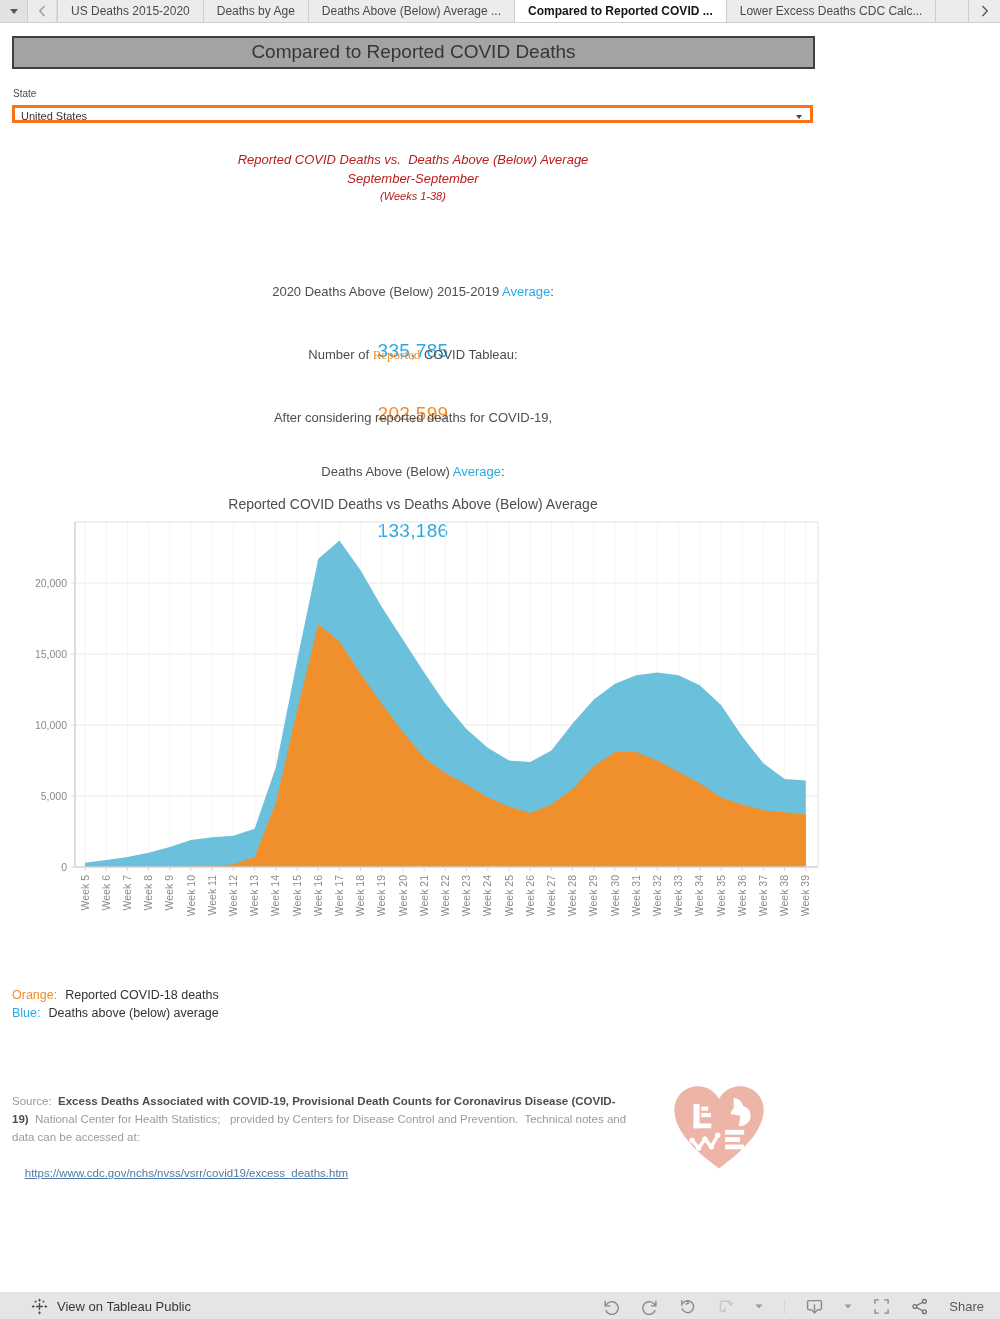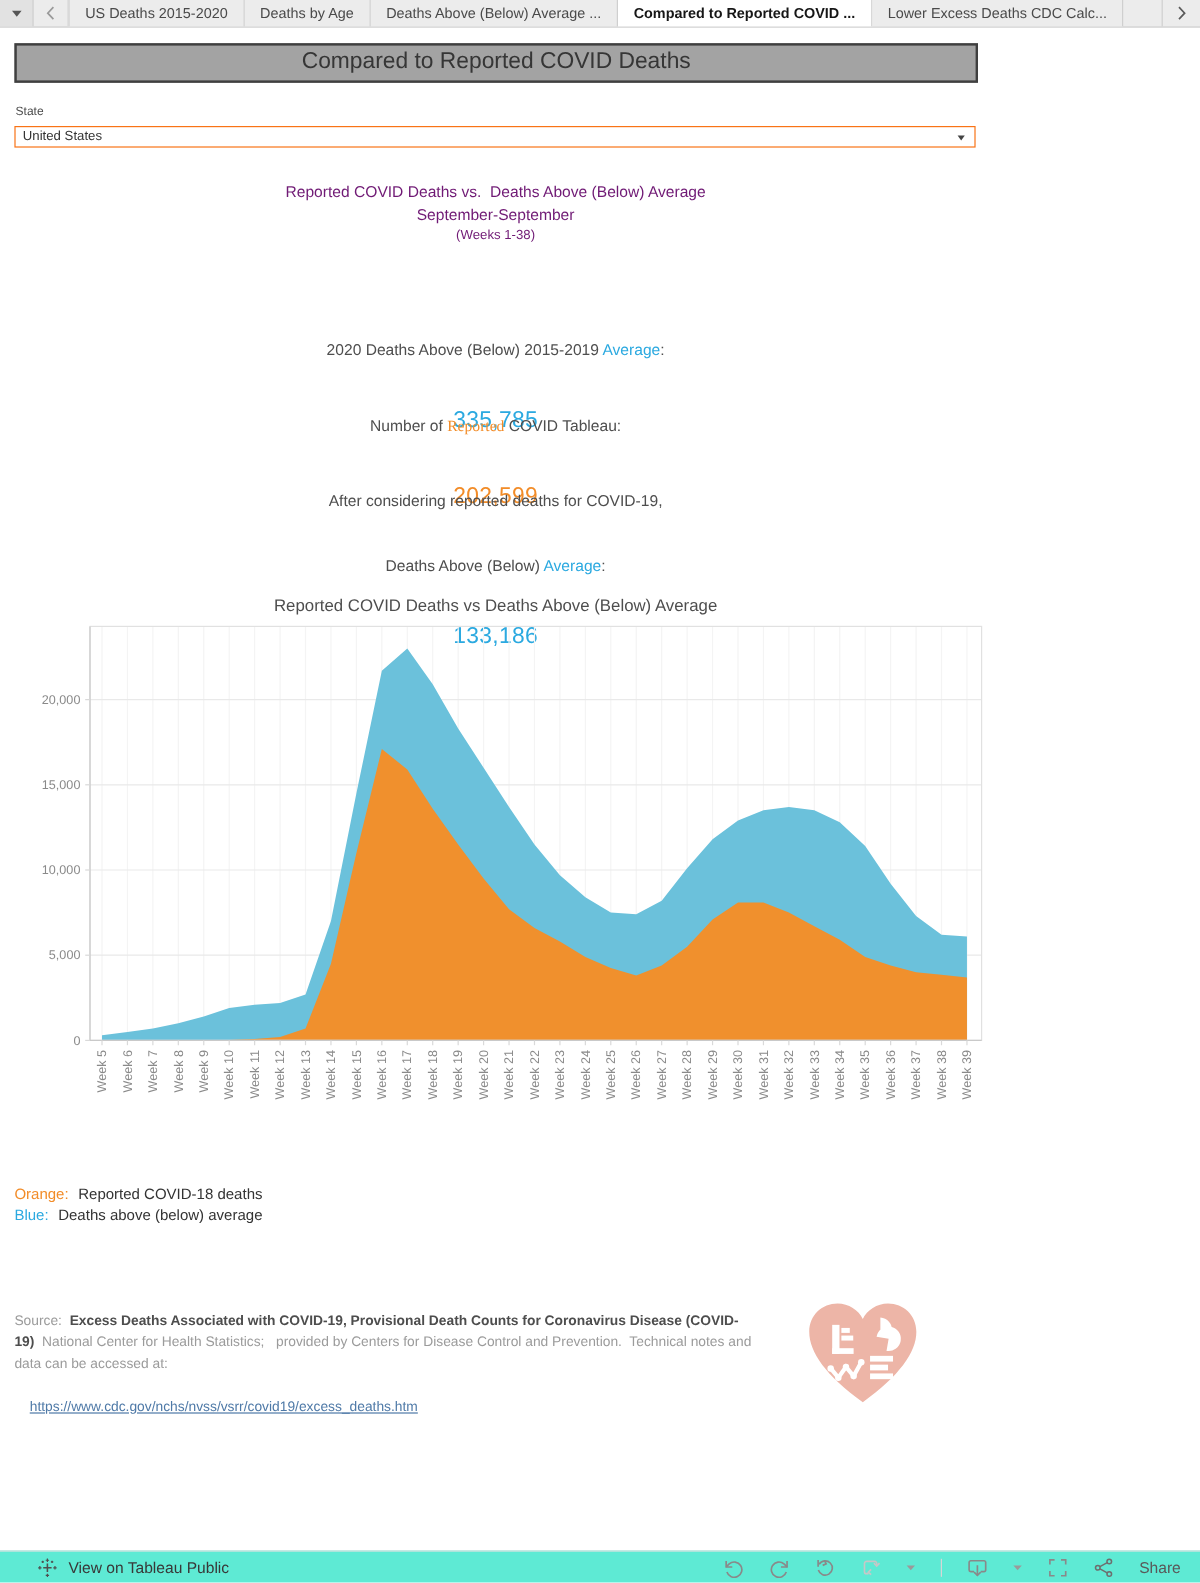--- a/index.html
+++ b/index.html
@@ -18,47 +18,47 @@
   .tab{padding:0 13px;display:flex;align-items:center;white-space:nowrap;color:#4a4a4a;
        background:#ececec;border-right:1px solid #cfcfcf;cursor:pointer;}
   .tab:first-child{border-left:1px solid #cfcfcf;}
   .tab.active{background:#fff;color:#161616;font-weight:bold;}
   .tab-next{margin-left:auto;width:31px;border-left:1px solid #cfcfcf;display:flex;
        align-items:center;justify-content:center;cursor:pointer;color:#555;}
   
   .title-box{position:absolute;left:12px;top:36px;width:799px;height:26px;border:2px solid #3f3f3f;
        text-align:center;font-size:19px;color:#363636;padding-top:3px;background:#a3a3a3;}
   .state-label{position:absolute;left:13px;top:88px;font-size:10px;color:#4a4a4a;}
-  .dropdown{position:absolute;left:12px;top:105px;width:801px;height:18px;border:1px solid #f97316;
+  .dropdown{position:absolute;left:12px;top:105px;width:801px;height:18px;border:3px solid #f97316;
        background:#fff;box-sizing:border-box;font-size:11px;color:#333;line-height:16px;
        padding-left:6px;cursor:pointer;}
   .dd-caret{position:absolute;right:8px;top:7px;width:0;height:0;border-left:3.5px solid transparent;
        border-right:3.5px solid transparent;border-top:4.5px solid #444;}
   
-  .subtitle{position:absolute;left:0;top:150px;width:826px;text-align:center;color:#701a75;}
+  .subtitle{position:absolute;left:0;top:150px;width:826px;text-align:center;color:#b91c1c;font-style:italic;}
   .sub1{font-size:13px;line-height:19px;white-space:pre-wrap;}
   .sub2{font-size:13px;line-height:19px;}
   .sub3{font-size:11px;line-height:17px;}
   .stat{position:absolute;left:0;width:826px;text-align:center;color:#4e4e4e;
         font-size:13px;line-height:18px;white-space:pre-wrap;}
   .stat .value{font-size:19px;line-height:27px;letter-spacing:.3px;}
   
   .chart-title{position:absolute;left:0;top:496px;width:826px;text-align:center;
         font-size:14px;color:#4e4e4e;}
   #chart-svg{position:absolute;left:10px;top:516px;}
   
   .legend{position:absolute;left:12px;top:986px;font-size:12.5px;line-height:18px;color:#333;}
   .legend .lbl{padding-left:8px;}
   .source{position:absolute;left:12px;top:1092px;width:618px;font-size:11.5px;line-height:18px;
         color:#9b9b9b;white-space:pre-wrap;}
   .source b{color:#4d4d4d;}
   .source a{color:#4E79A7;text-decoration:underline;cursor:pointer;}
   #heart-svg{position:absolute;left:668px;top:1077px;}
   
-  .footer{position:absolute;left:0;top:1292px;width:1000px;height:26px;background:#5eead4;
+  .footer{position:absolute;left:0;top:1292px;width:1000px;height:26px;background:#e5e5e5;
         border-top:1px solid #e2e2e2;display:flex;align-items:center;}
   .footer-left{display:flex;align-items:center;gap:9px;margin-left:31px;font-size:13px;
         color:#383838;cursor:pointer;}
   .footer-right{margin-left:auto;margin-right:16px;display:flex;align-items:center;gap:21px;}
   .tbtn{display:flex;align-items:center;gap:21px;cursor:pointer;}
   .vsep{width:1px;height:15px;background:#d6d6d6;}
   .share-lbl{font-size:13px;color:#595959;}
   svg{display:block;}
 </style>
 </head>

